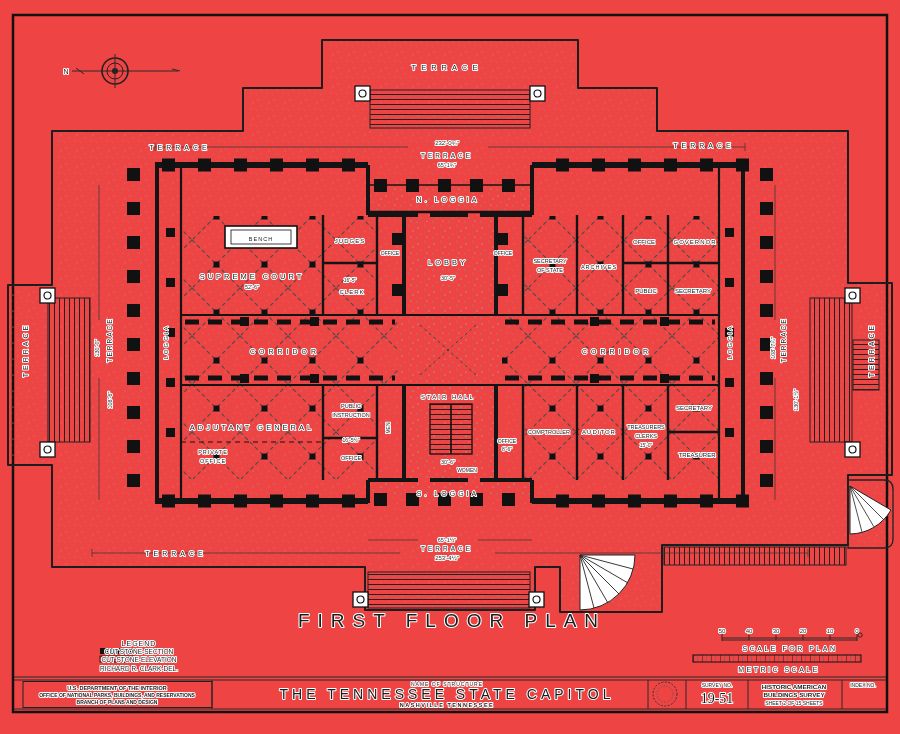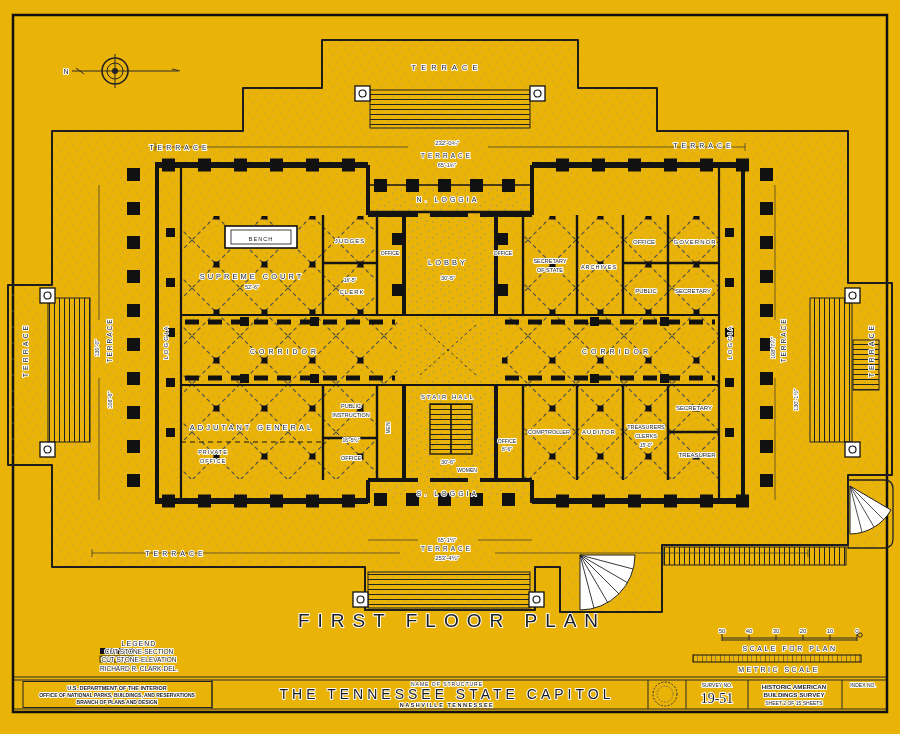--- a/index.html
+++ b/index.html
@@ -1,16 +1,16 @@
 <!DOCTYPE html>
 <html><head>
 <meta charset="utf-8">
 <style>
   html,body{margin:0;padding:0;background:#ffffff;}
-  #sheet{position:relative;width:900px;height:734px;background:#eab308;overflow:hidden;}
+  #sheet{position:relative;width:900px;height:734px;background:#ef4444;overflow:hidden;}
   svg{display:block;}
   .t{font-family:"Liberation Sans",sans-serif;fill:#1c1c1c;text-anchor:middle;
      paint-order:stroke;stroke:#ffffff;stroke-width:2px;stroke-linejoin:round;}
   .dim{fill:#2e2e2e;}
   .wall{stroke:#141414;fill:none;}
   .thin{stroke:#2a2a2a;fill:none;}
   .serif{font-family:"Liberation Serif",serif;}
 </style>
 </head>
 <body>

